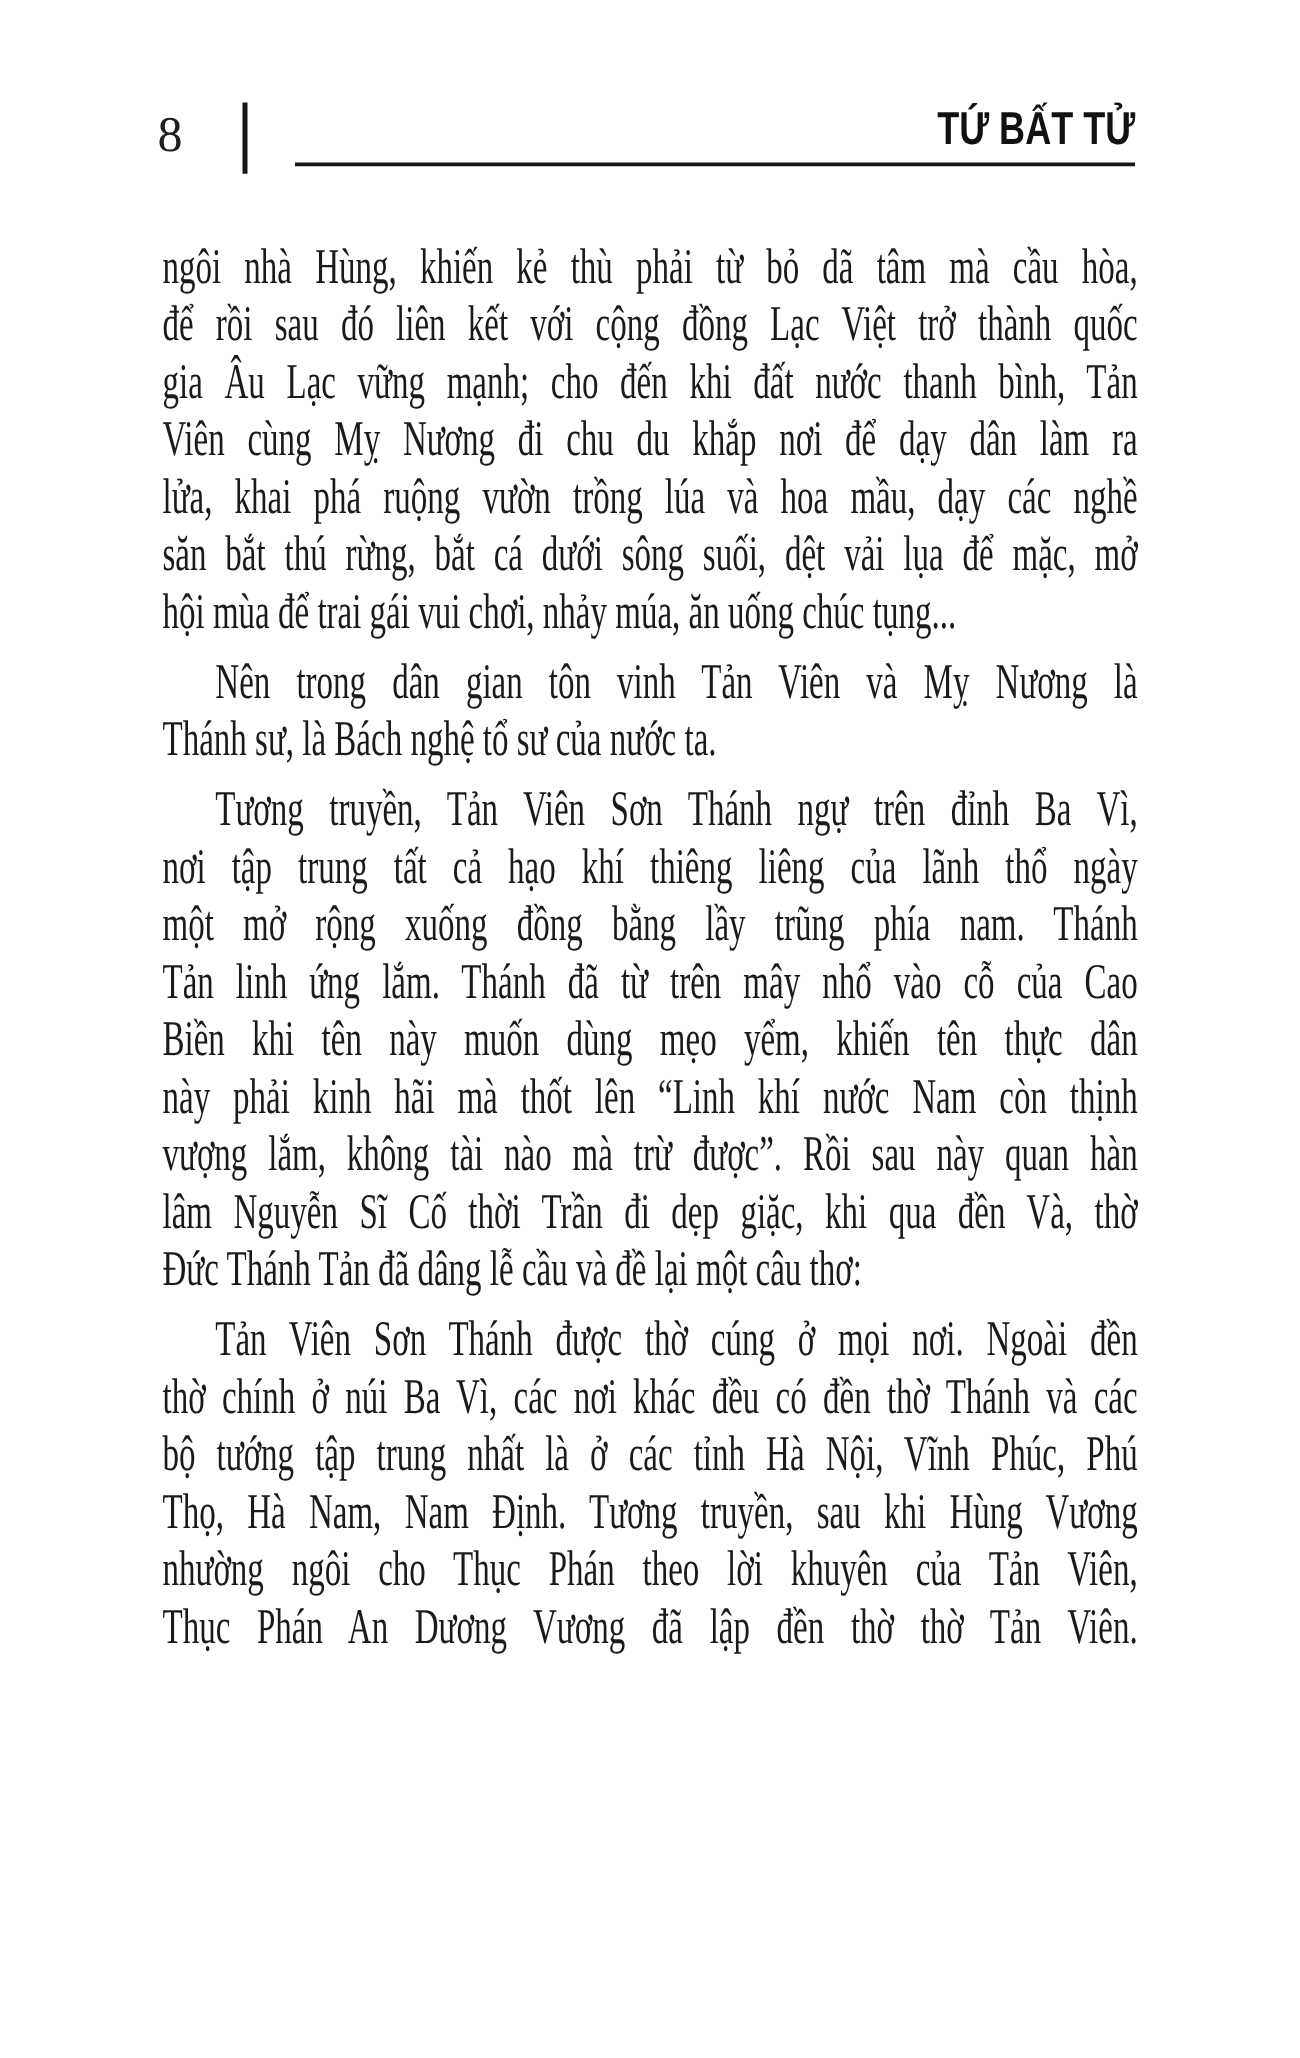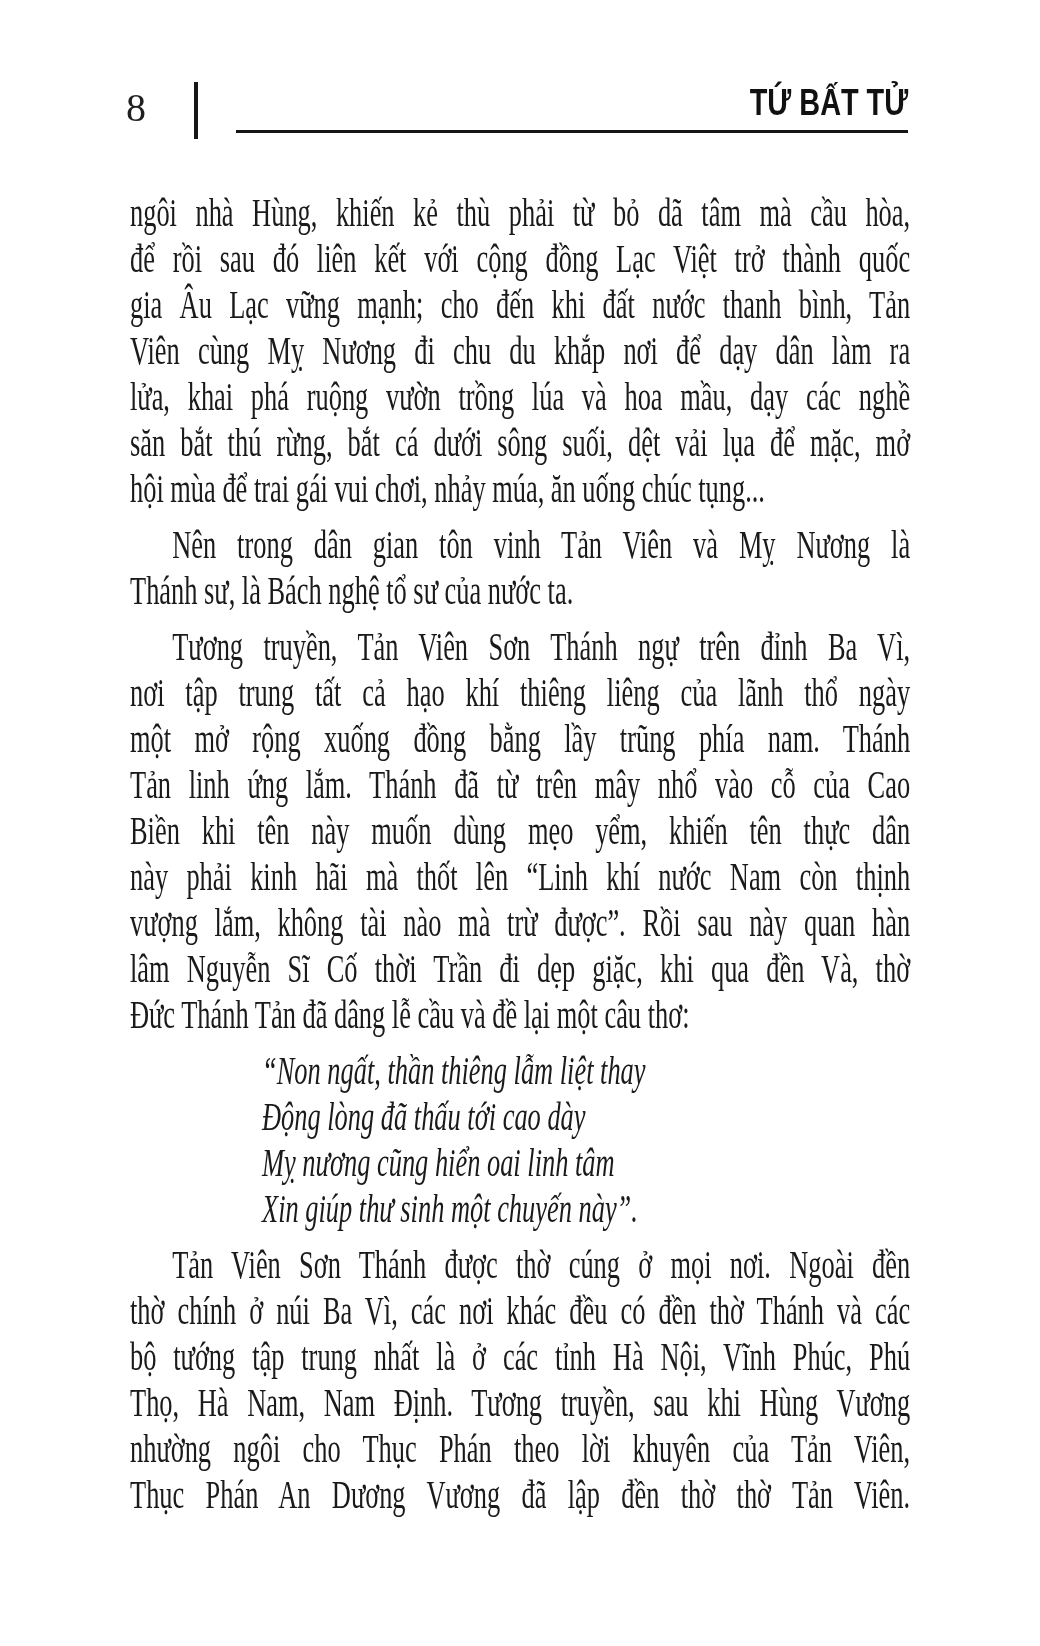--- a/index.html
+++ b/index.html
@@ -124,26 +124,20 @@
         <div class="line indent">Tương truyền, Tản Viên Sơn Thánh ngự trên đỉnh Ba Vì,</div>
         <div class="line">nơi tập trung tất cả hạo khí thiêng liêng của lãnh thổ ngày</div>
         <div class="line">một mở rộng xuống đồng bằng lầy trũng phía nam. Thánh</div>
         <div class="line">Tản linh ứng lắm. Thánh đã từ trên mây nhổ vào cỗ của Cao</div>
         <div class="line">Biền khi tên này muốn dùng mẹo yểm, khiến tên thực dân</div>
         <div class="line">này phải kinh hãi mà thốt lên “Linh khí nước Nam còn thịnh</div>
         <div class="line">vượng lắm, không tài nào mà trừ được”. Rồi sau này quan hàn</div>
         <div class="line">lâm Nguyễn Sĩ Cố thời Trần đi dẹp giặc, khi qua đền Và, thờ</div>
         <div class="line noj">Đức Thánh Tản đã dâng lễ cầu và đề lại một câu thơ:</div>
       </div>
-      <div class="para poem">
-        <div class="line poem-line">“Non ngất, thần thiêng lẫm liệt thay</div>
-        <div class="line poem-line">Động lòng đã thấu tới cao dày</div>
-        <div class="line poem-line">Mỵ nương cũng hiển oai linh tâm</div>
-        <div class="line poem-line">Xin giúp thư sinh một chuyến này”.</div>
-      </div>
       <div class="para">
         <div class="line indent">Tản Viên Sơn Thánh được thờ cúng ở mọi nơi. Ngoài đền</div>
         <div class="line">thờ chính ở núi Ba Vì, các nơi khác đều có đền thờ Thánh và các</div>
         <div class="line">bộ tướng tập trung nhất là ở các tỉnh Hà Nội, Vĩnh Phúc, Phú</div>
         <div class="line">Thọ, Hà Nam, Nam Định. Tương truyền, sau khi Hùng Vương</div>
         <div class="line">nhường ngôi cho Thục Phán theo lời khuyên của Tản Viên,</div>
         <div class="line">Thục Phán An Dương Vương đã lập đền thờ thờ Tản Viên.</div>
       </div>
     </div>
 

